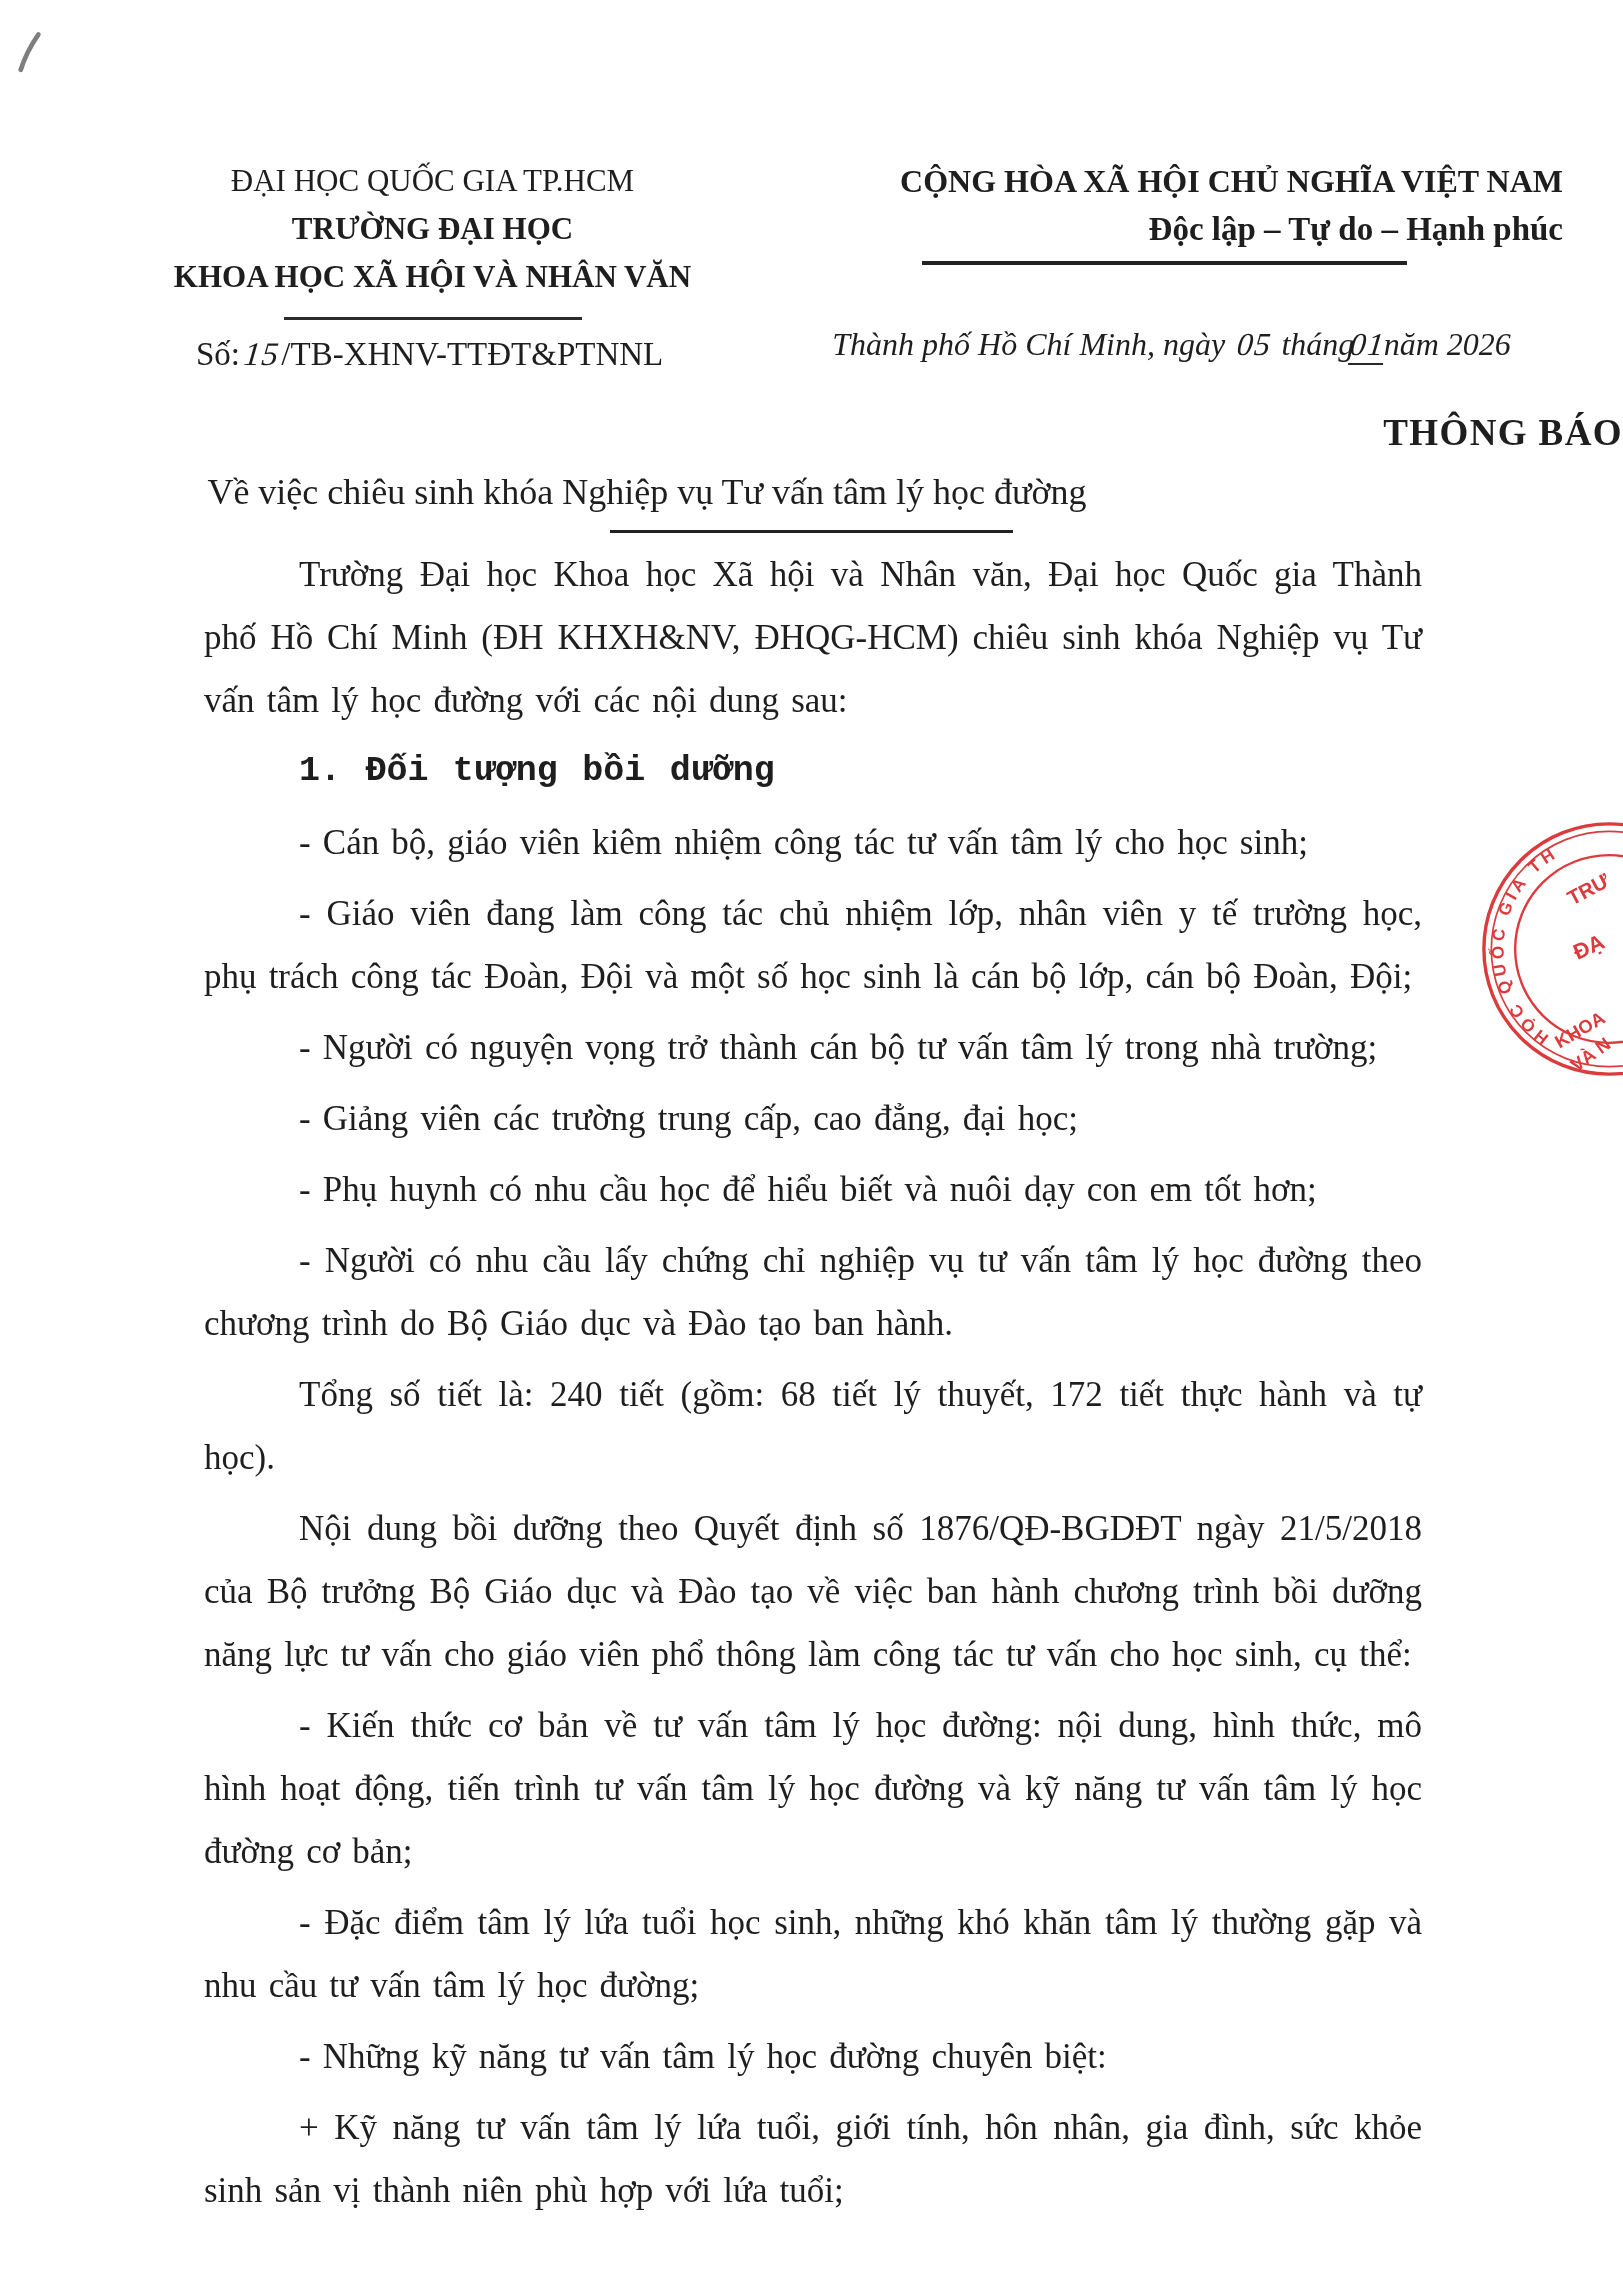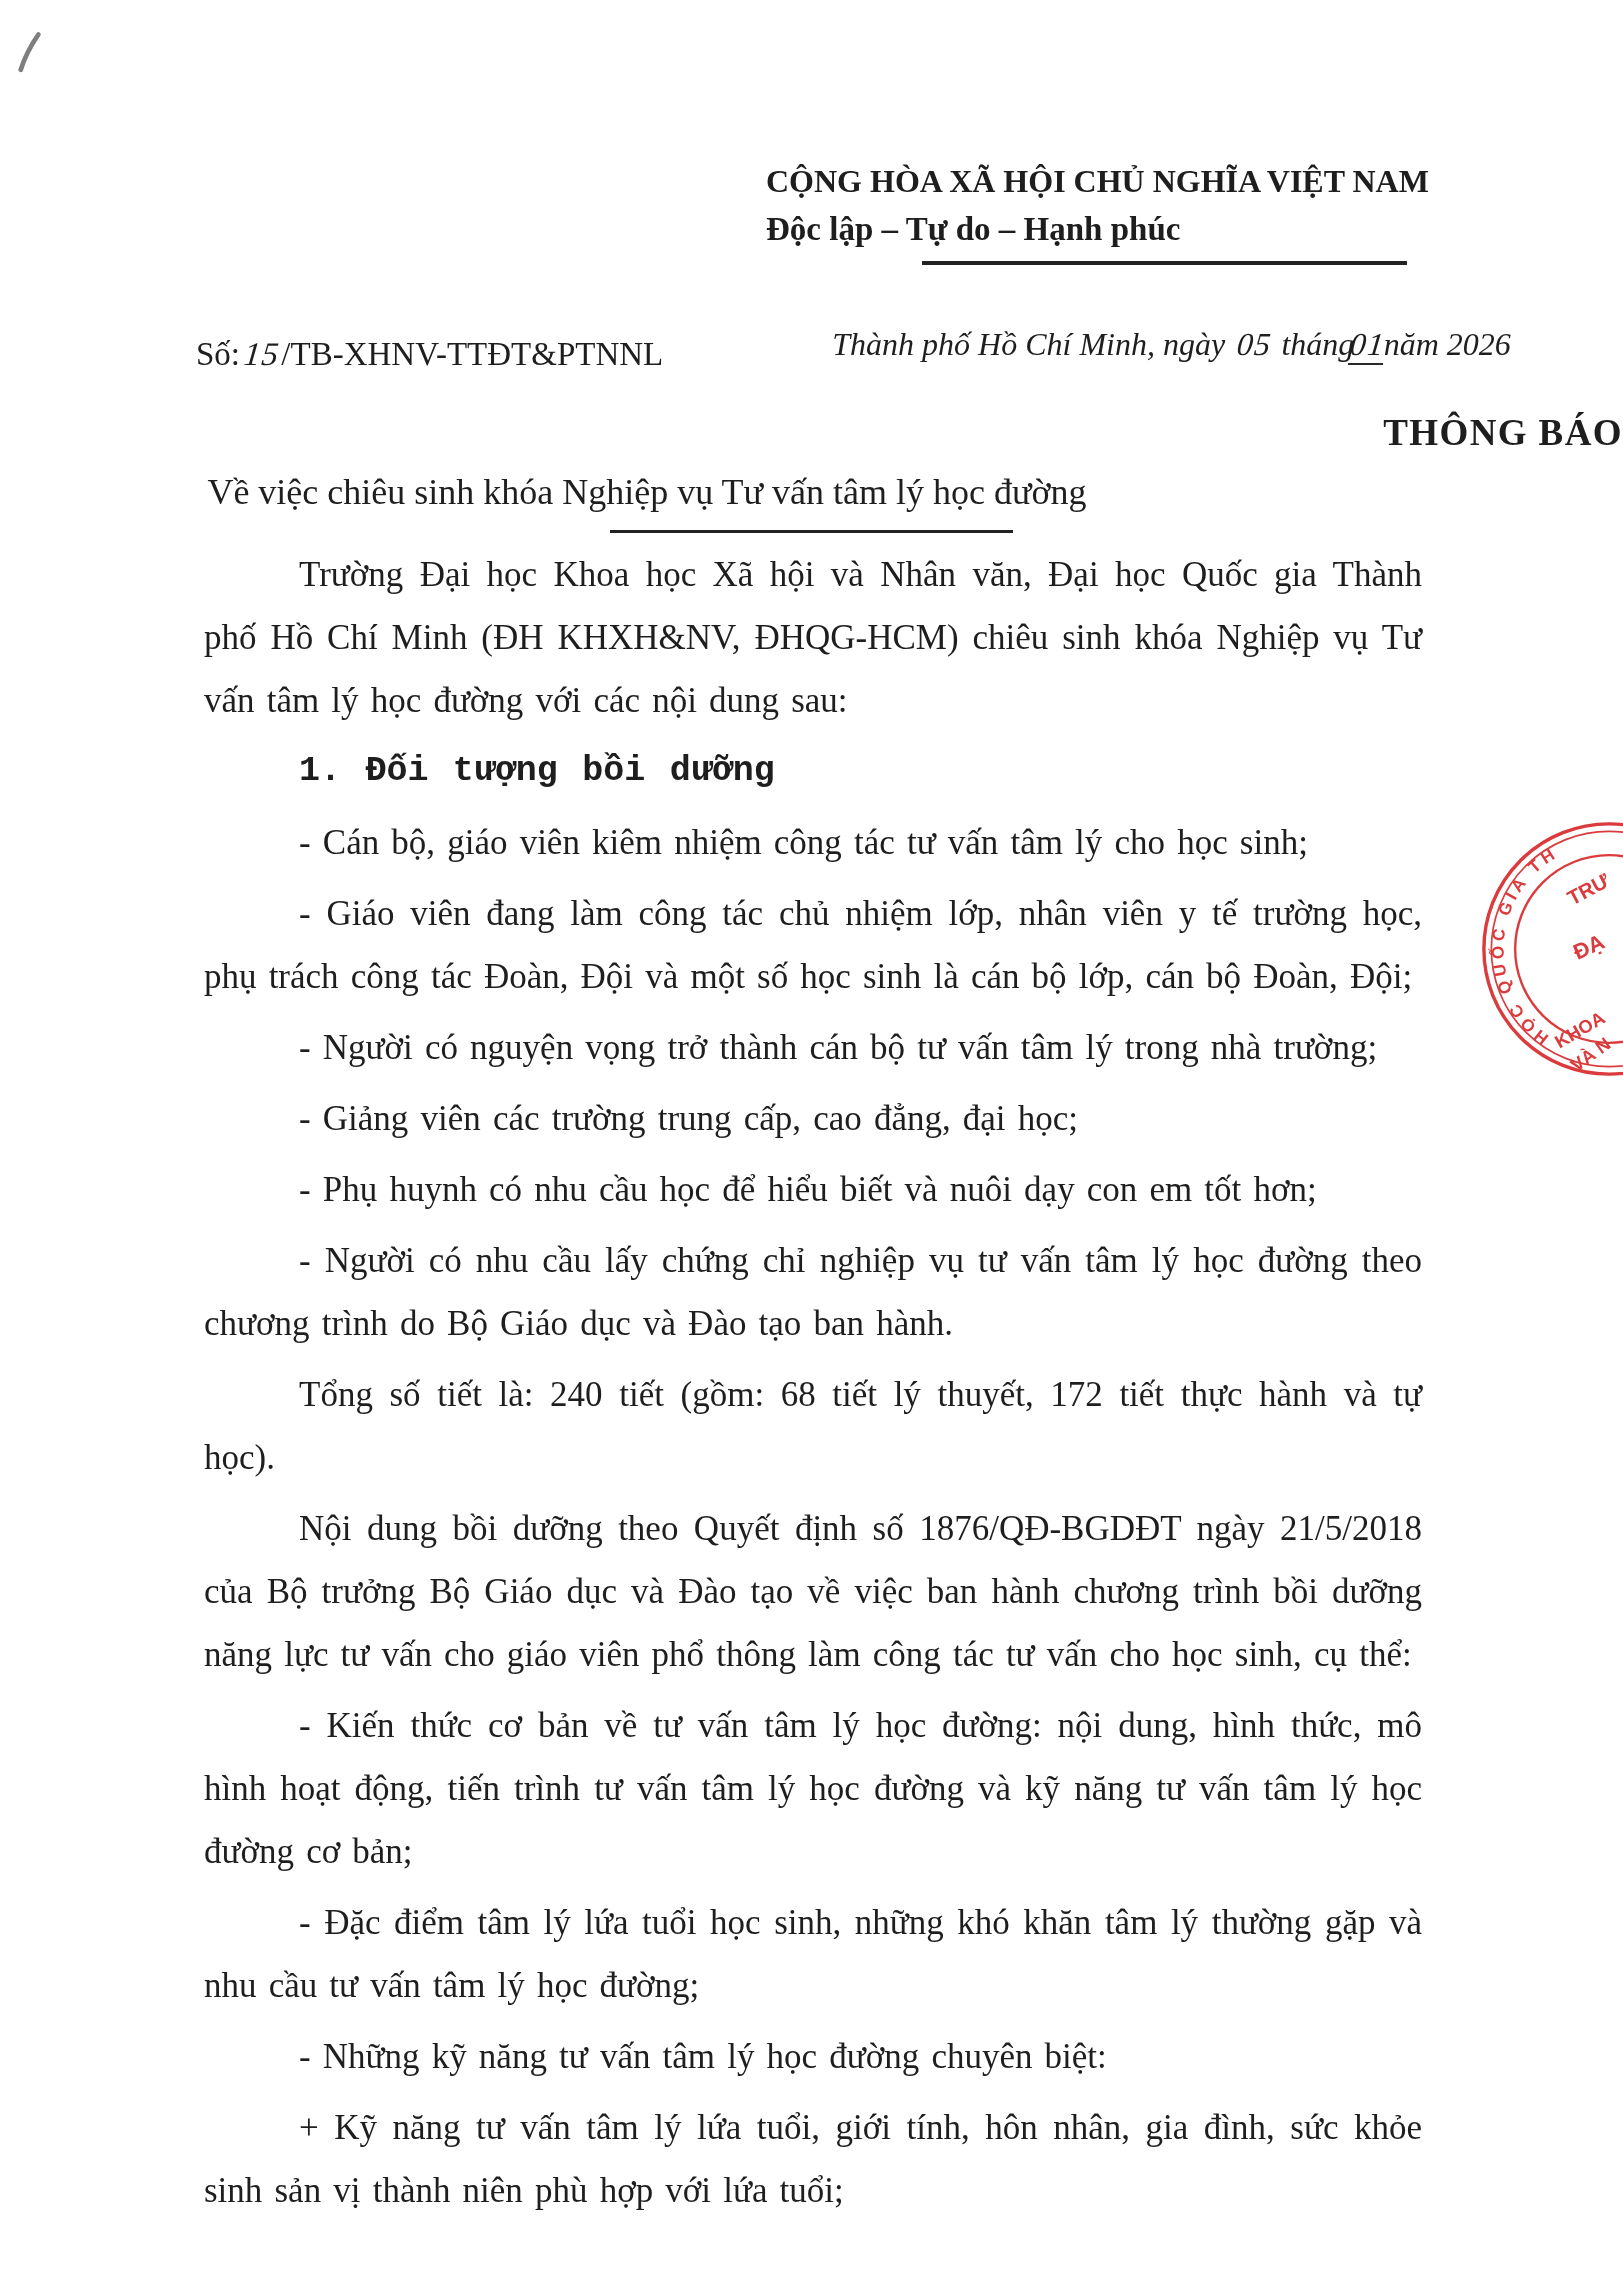--- a/index.html
+++ b/index.html
@@ -8,21 +8,21 @@
     background:#ffffff; overflow:hidden;
     font-family:"Liberation Serif","DejaVu Serif",serif;
     color:#1e1e1e;
   }
   
   .header-left{position:absolute; left:116px; top:157px; width:633px; text-align:center;}
   .hl1{font-size:31px; line-height:48px; font-weight:normal;}
   .hl2,.hl3{font-size:31px; line-height:48px; font-weight:bold;}
   .hl-rule{width:298px; height:2.7px; background:#2b2b2b; margin:16.3px auto 0;}
   .doc-number{position:absolute; left:196px; top:336px; font-size:33px; white-space:nowrap;}
-  .header-right{position:absolute; left:766px; top:157px; width:797px; text-align:left;}
+  .header-right{position:absolute; left:766px; top:157px; width:797px; text-align:right;}
   .hr1{font-size:32px; line-height:48px; font-weight:bold;}
   .hr2{font-size:33px; line-height:48px; font-weight:bold;}
   .hr-rule{width:485px; height:3.4px; background:#222; margin:8.2px auto 0;}
   .date-line{position:absolute; left:766px; top:326px; width:811px; text-align:center;
              font-style:italic; font-size:32px; white-space:nowrap;}
   .hw{font-style:italic; letter-spacing:1.4px; display:inline-block; transform:skewX(-6deg);}
   .hw-month{border-bottom:2.7px solid #2a2a2a; margin:0 -1.4px 0 -4.1px;}
   .hw-day{margin:0 1.4px 0 4.1px;}
   
   .title-main{position:absolute; left:0; top:411px; width:1623px; text-align:right;
@@ -44,20 +44,26 @@
 </style>
 </head>
 <body>
 
 <div id="page">
 
   <svg class="pen-mark" viewBox="0 0 70 90">
     <path d="M14 66 Q22 40 40 14" stroke="#7e7e7e" stroke-width="7" fill="none" stroke-linecap="round"></path>
   </svg>
 
+  <div class="header-left">
+    <div class="hl1">ĐẠI HỌC QUỐC GIA TP.HCM</div>
+    <div class="hl2">TRƯỜNG ĐẠI HỌC</div>
+    <div class="hl3">KHOA HỌC XÃ HỘI VÀ NHÂN VĂN</div>
+    <div class="hl-rule"></div>
+  </div>
 
   <div class="doc-number">
     <span>Số:</span><span class="hw hw-day">15</span><span>/TB-XHNV-TTĐT&amp;PTNNL</span>
   </div>
 
   <div class="header-right">
     <div class="hr1">CỘNG HÒA XÃ HỘI CHỦ NGHĨA VIỆT NAM</div>
     <div class="hr2">Độc lập – Tự do – Hạnh phúc</div>
     <div class="hr-rule"></div>
   </div>

